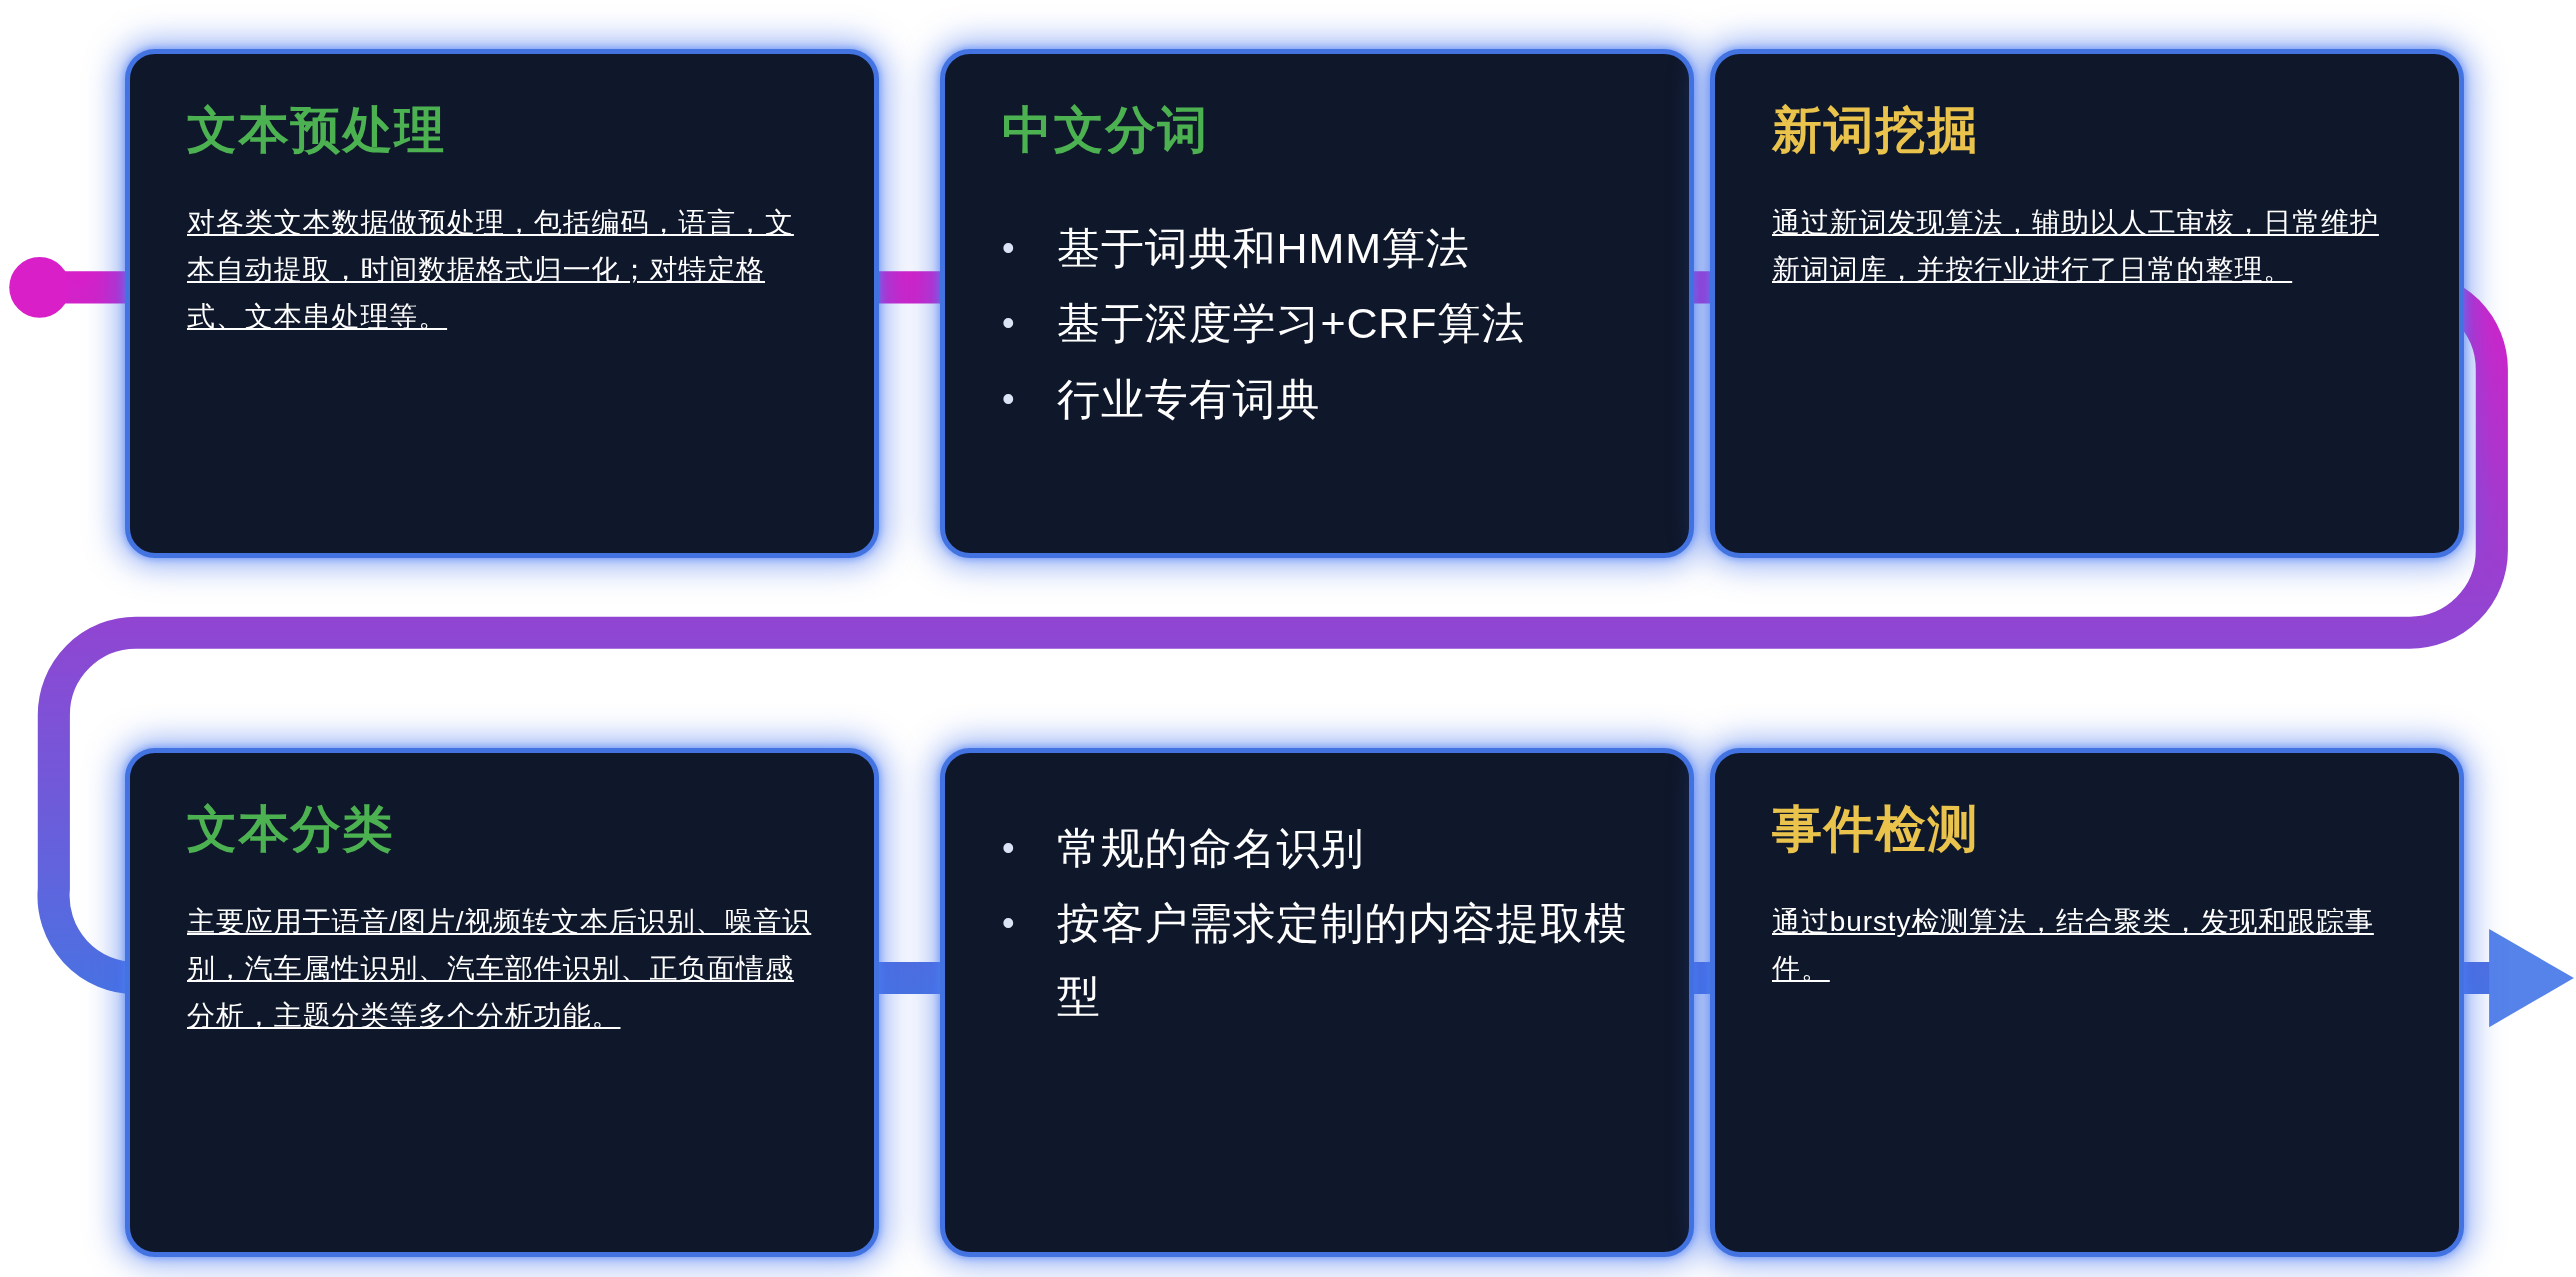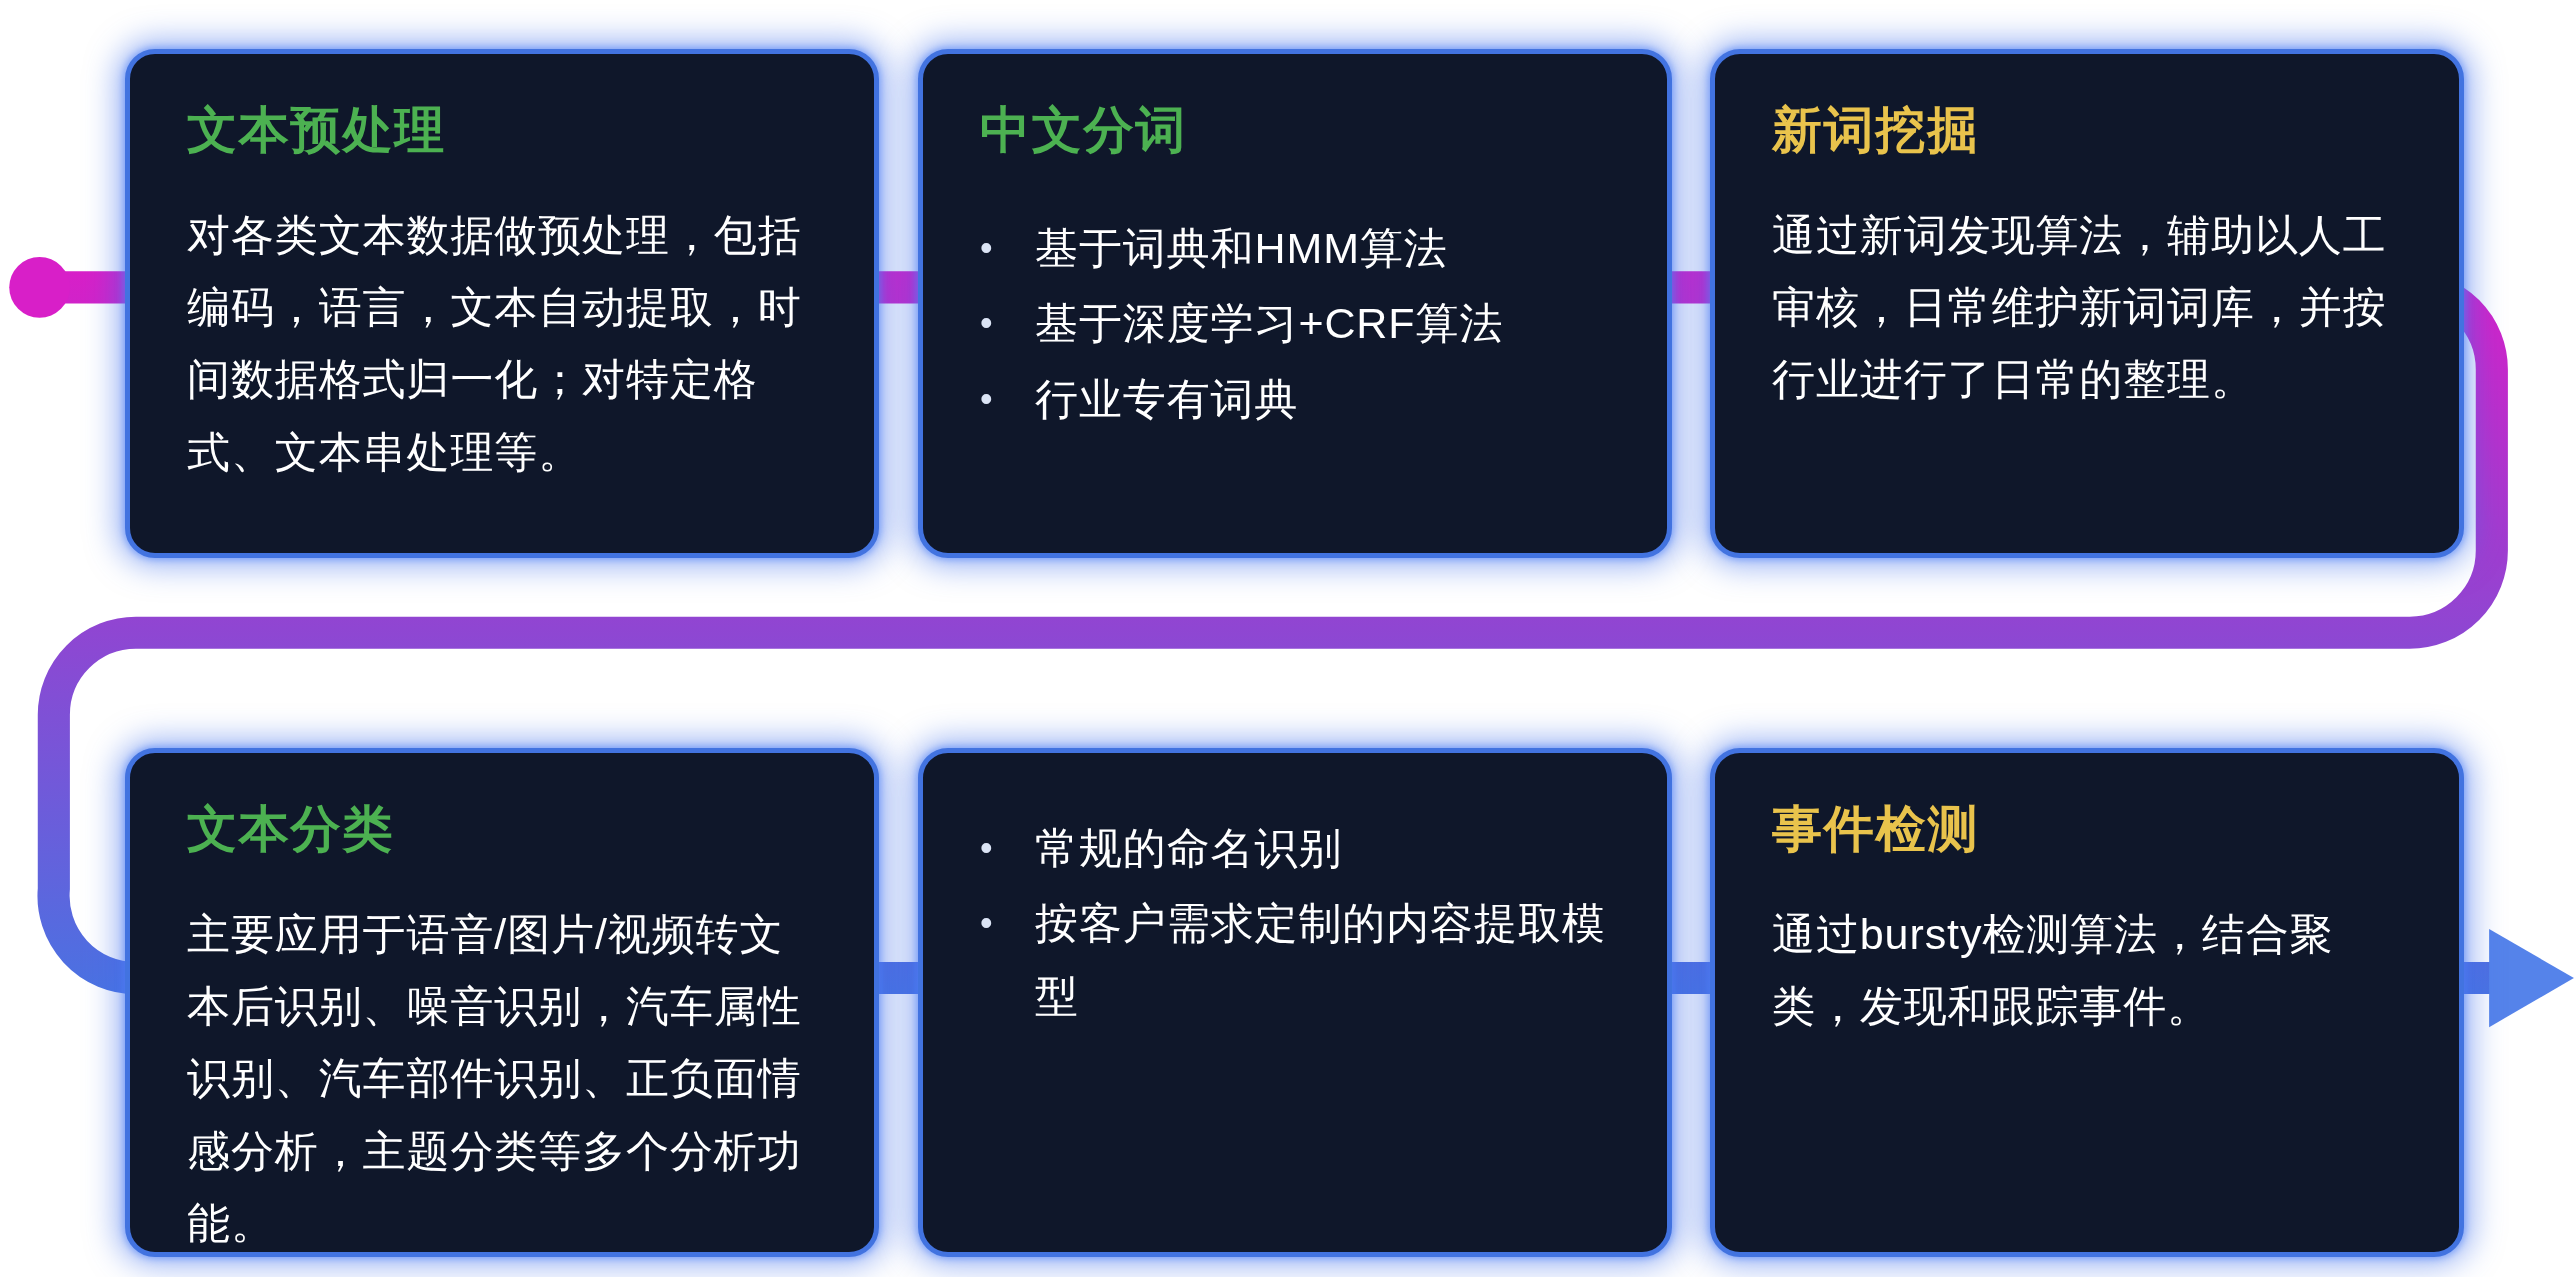--- a/index.html
+++ b/index.html
@@ -29,35 +29,36 @@
     background: #0f172a;
     border: 5.4px solid #4273e0;
     border-radius: 30px;
     box-shadow: 0 0 30px 9px rgba(63, 112, 235, 0.50), 0 0 7.1px 1.8px rgba(90, 140, 255, 0.55);
     padding: 46px 54px 0 57px;
     z-index: 1;
   }
   .row1 { top: 49px; }
   .row2 { top: 748px; }
   .col1 { left: 125px; }
-  .col2 { left: 918px; }
+  .col2 { left: 940px; }
   .col3 { left: 1710px; }
   .card-title {
     margin: 0 0 39px 0;
     font-size: 50px;
     font-weight: 700;
     letter-spacing: 1.8px;
     line-height: 1.2;
   }
   .card-body {
     margin: 0;
     color: #ffffff;
-    font-size: 43px;
+    font-size: 28px;
     line-height: 1.68;
     letter-spacing: 0.9px;
+    text-decoration: underline;
   }
   .card-list {
     margin: 0;
     padding: 12.5px 0 0 0;
     list-style: none;
   }
   .card-list li {
     color: #ffffff;
     font-size: 43px;
     line-height: 1.68;

